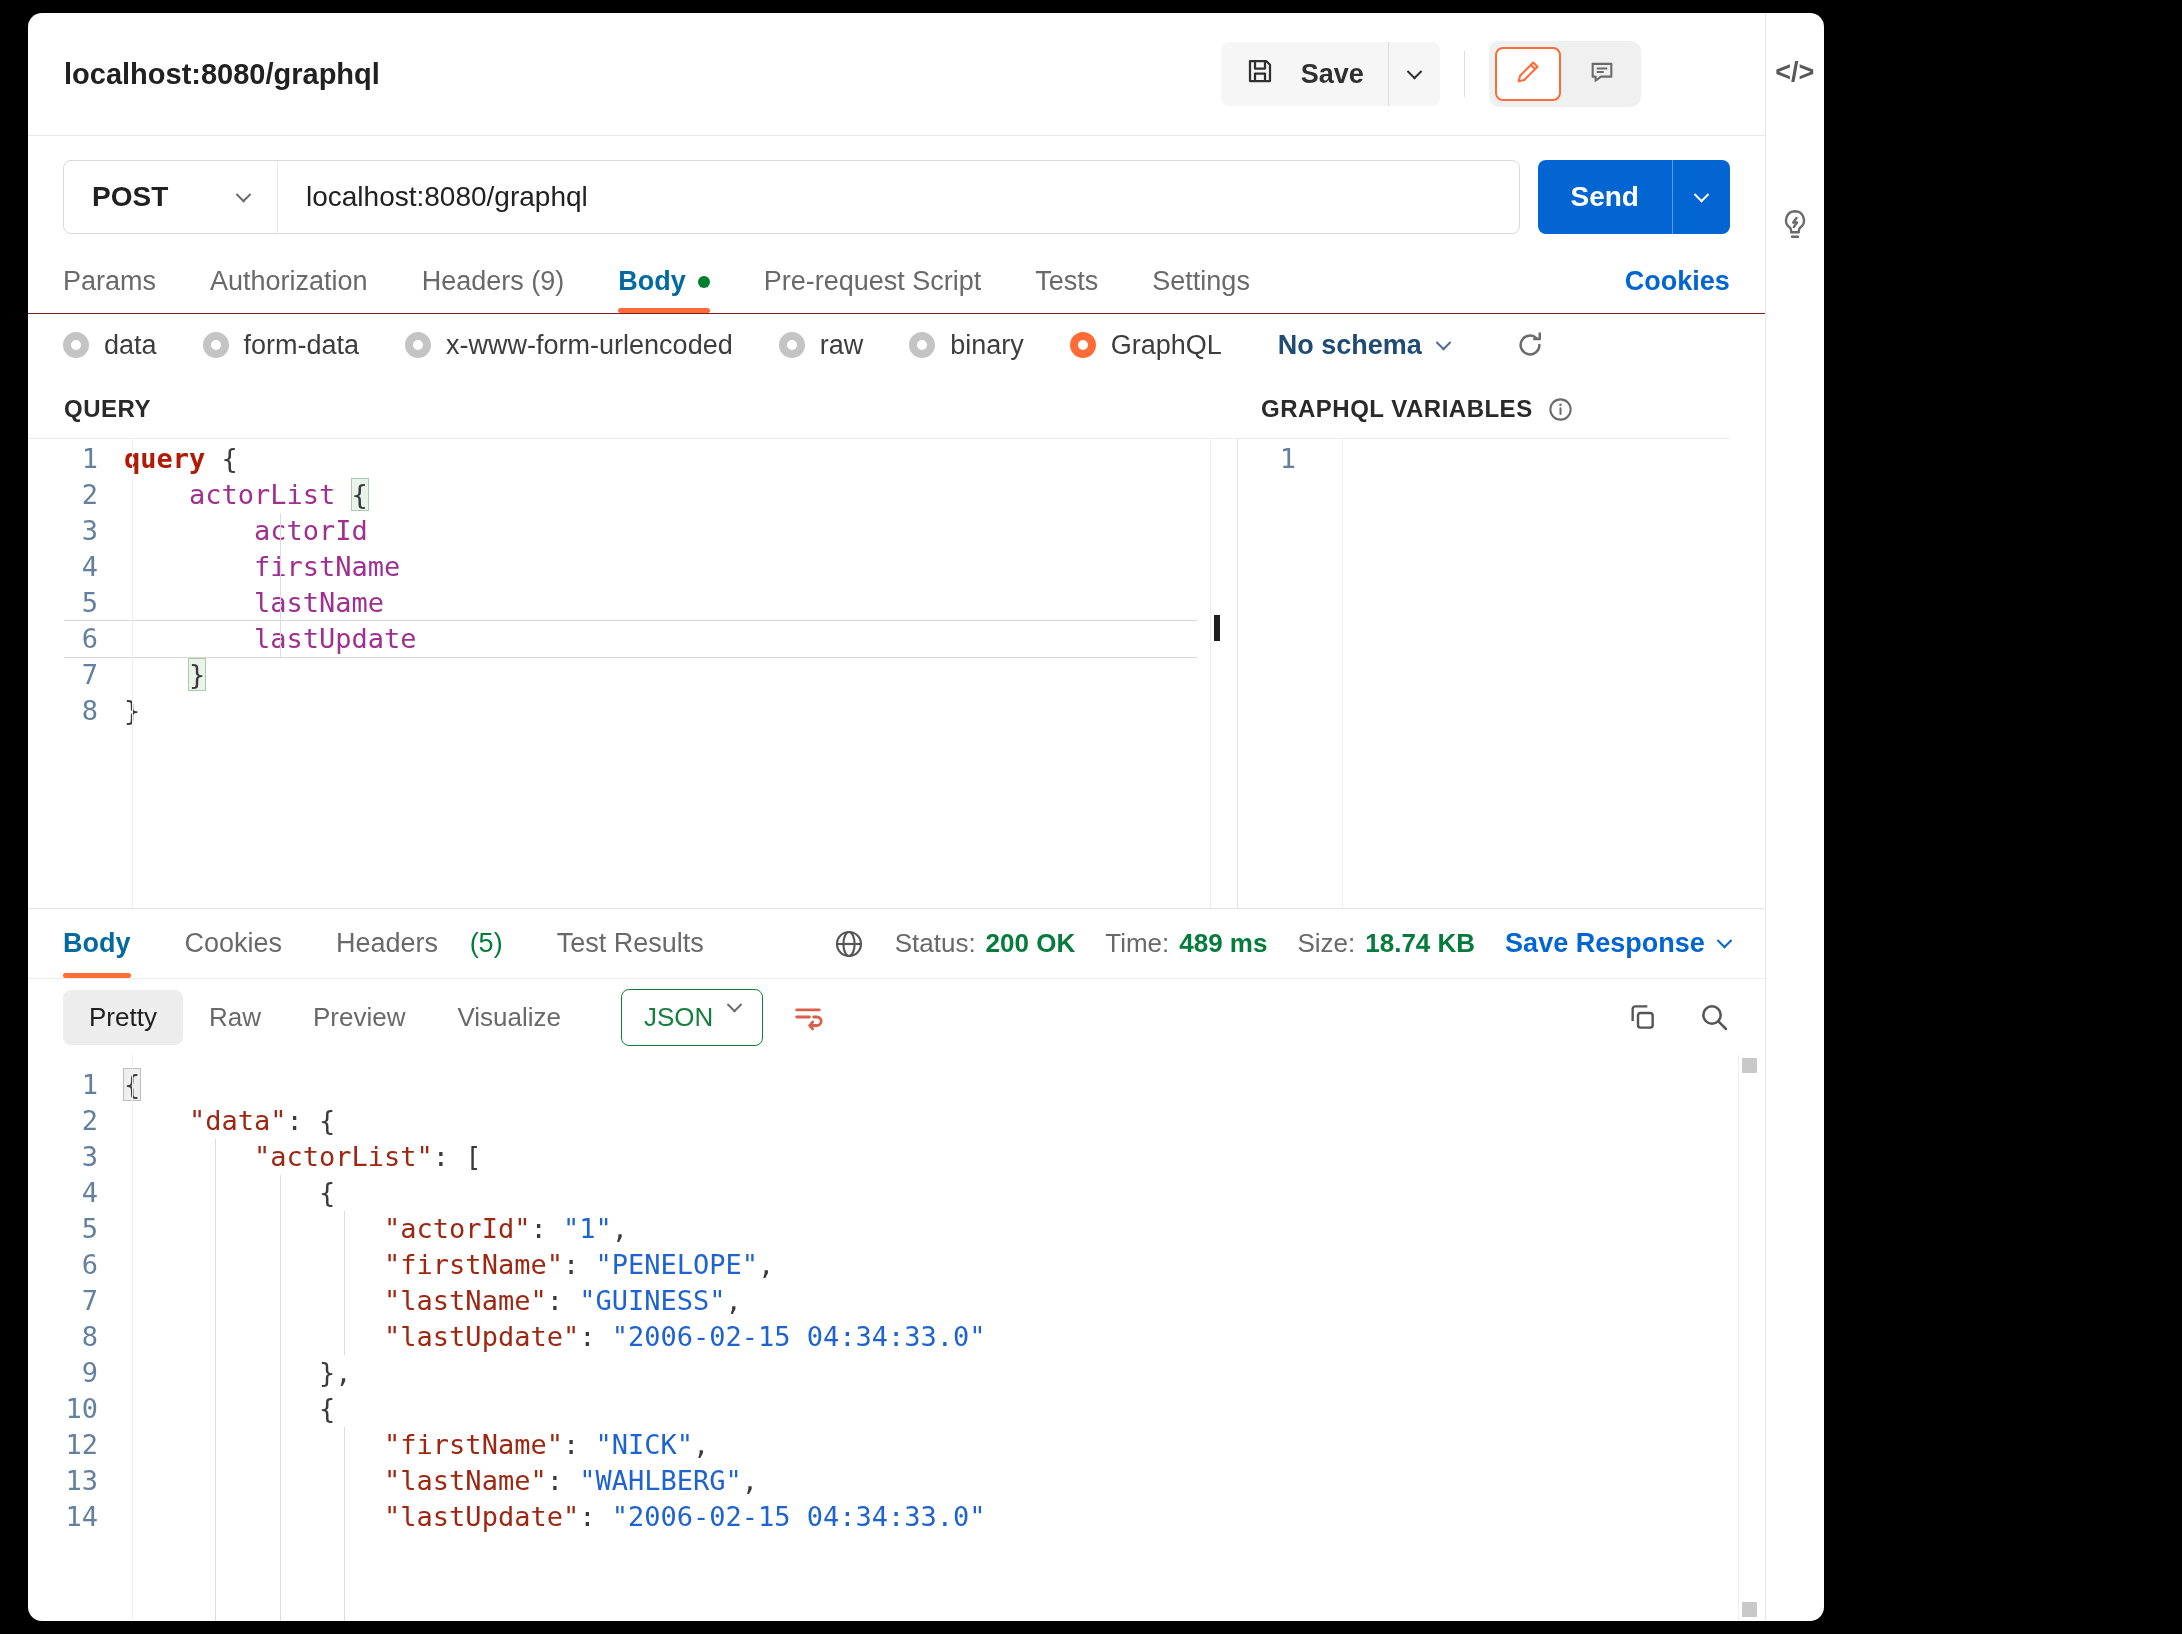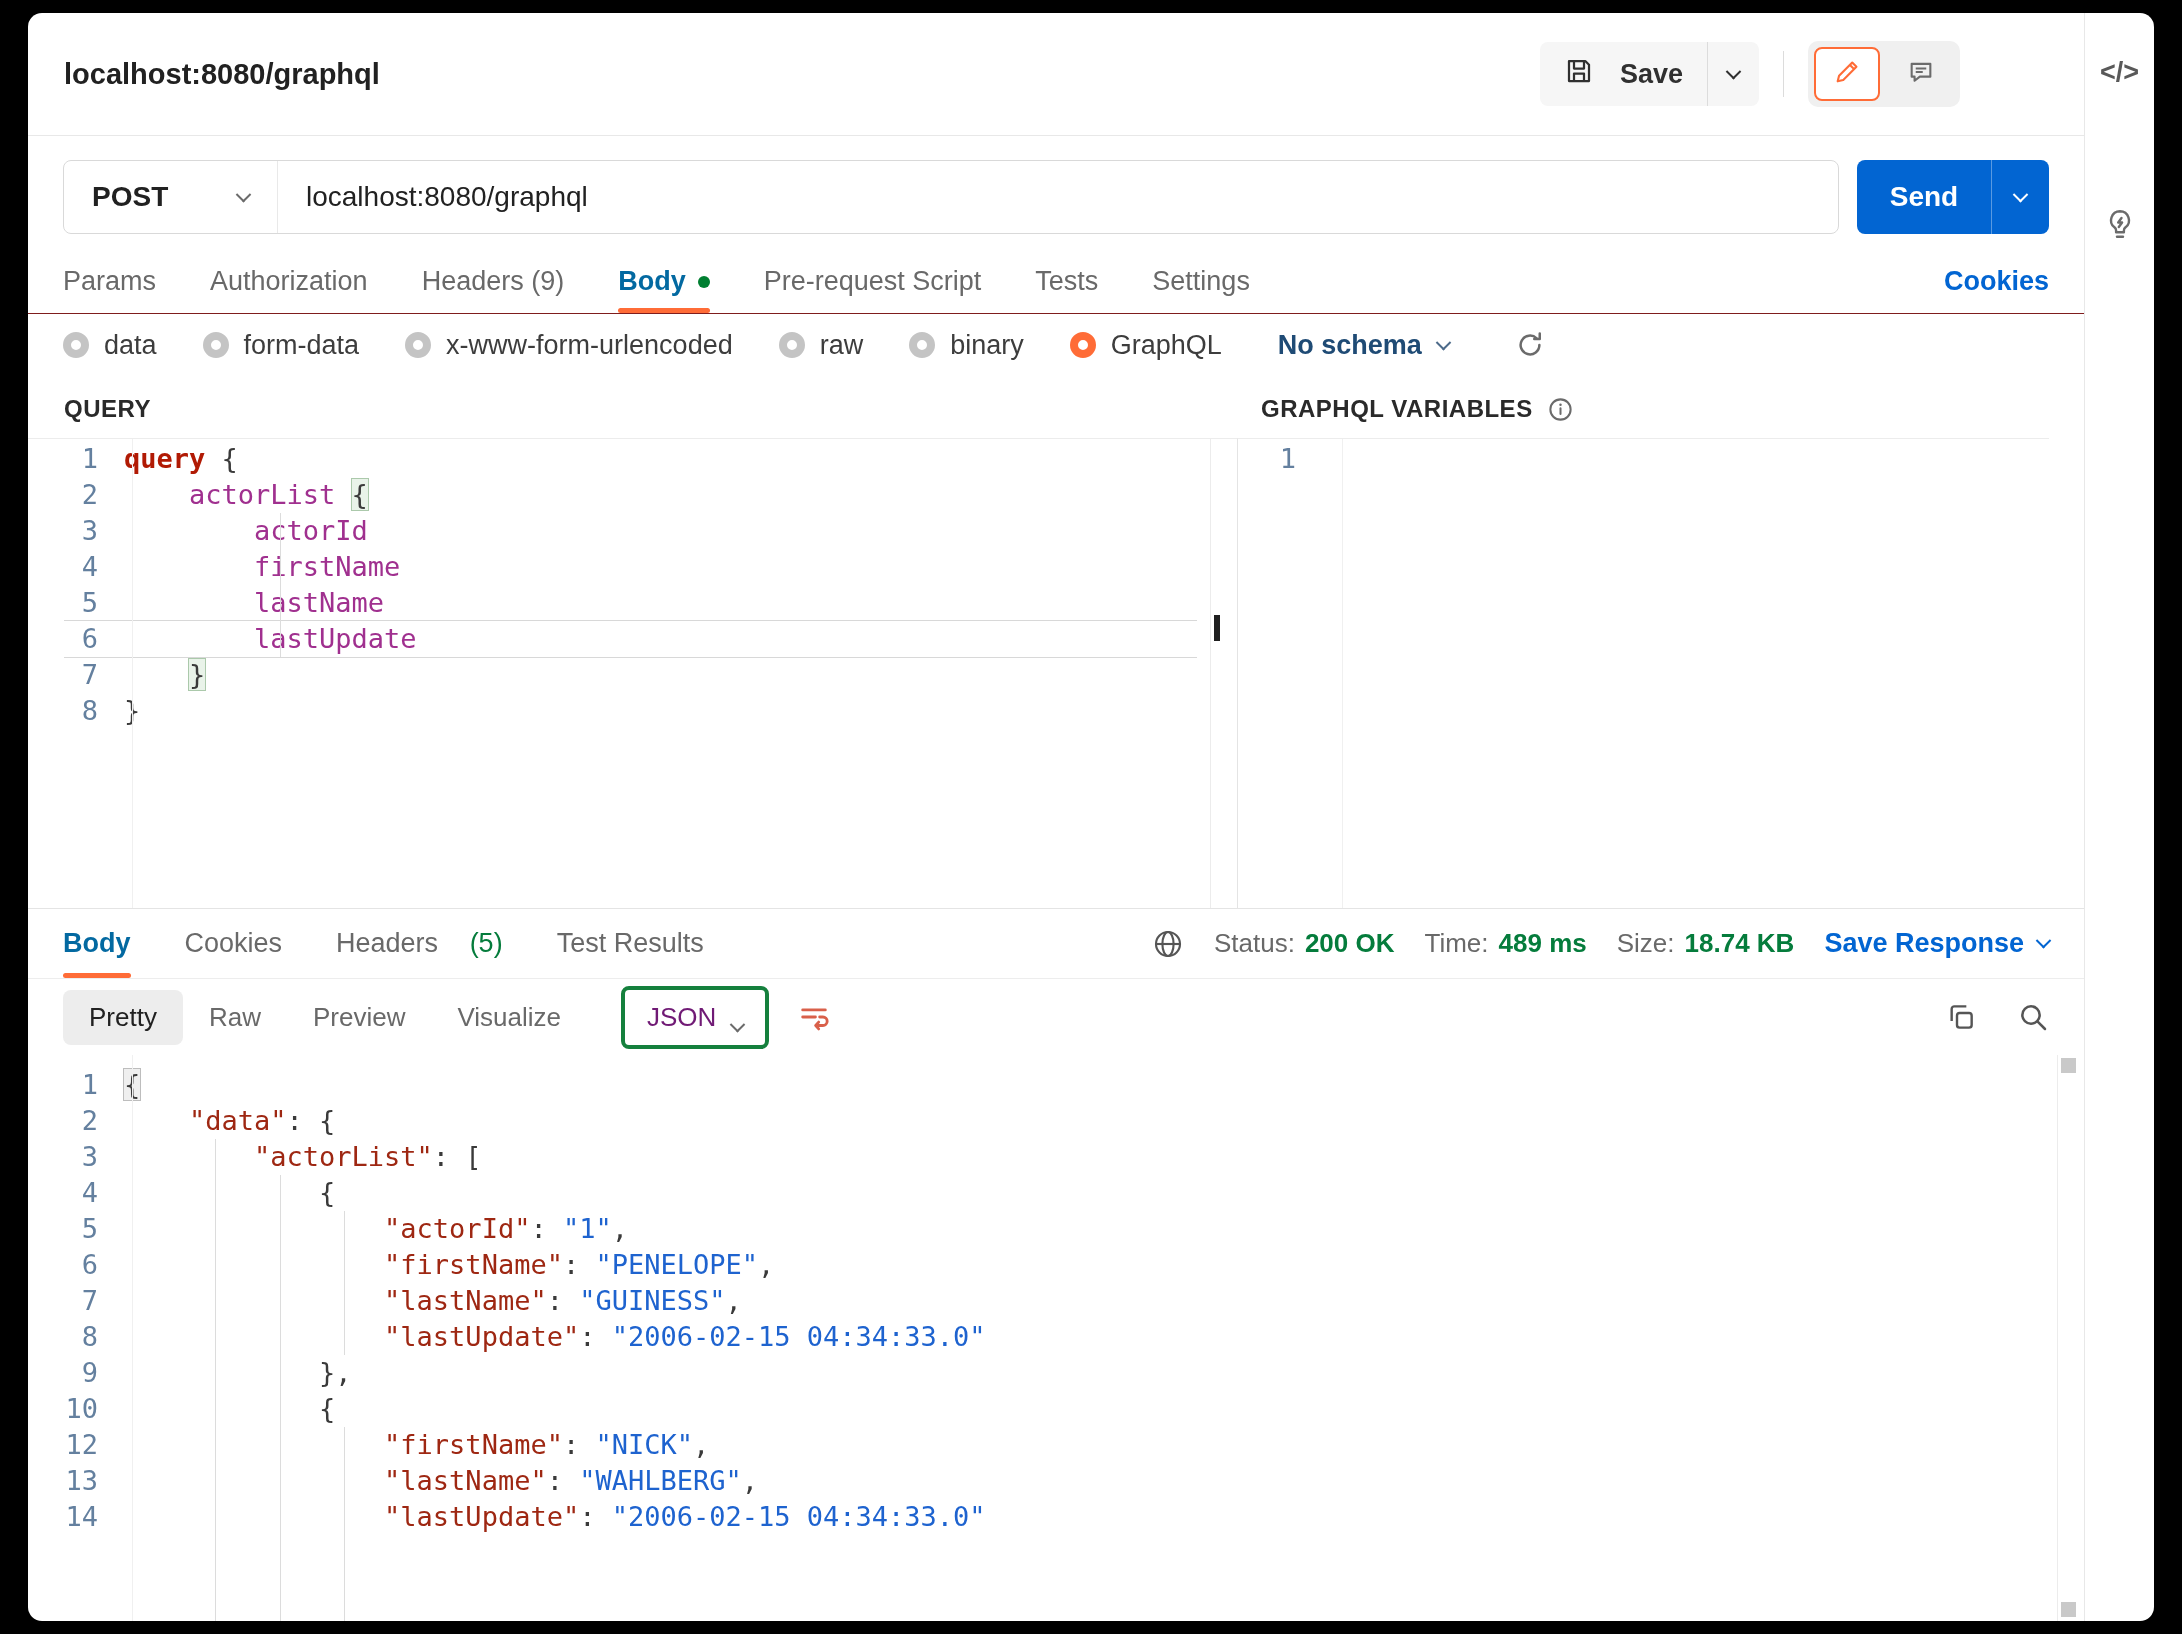--- a/index.html
+++ b/index.html
@@ -1,17 +1,17 @@
 <!DOCTYPE html>
 <html><head>
 <meta charset="utf-8">
 <style>
   * { margin:0; padding:0; box-sizing:border-box; }
   html,body { width:2182px; height:1634px; background:#000; font-family:"Liberation Sans", sans-serif; }
-  .window { position:absolute; left:28px; top:13px; width:2126px; height:1608px; background:#fff;
+  .window { position:absolute; left:28px; top:13px; width:1796px; height:1608px; background:#fff;
             border-radius:14px; overflow:hidden; display:flex; }
   .main { width:2056px; display:flex; flex-direction:column; }
   .sidebar { width:70px; border-left:1px solid #e8e8e8; display:flex; flex-direction:column; align-items:center; padding-top:44px; gap:118px; }
 
   
   .topbar { height:123px; min-height:123px; border-bottom:1px solid #e8e8e8; display:flex; align-items:center; padding:0 36px; }
   .title { font-size:29px; font-weight:700; color:#212121; }
   .topbar-right { margin-left:auto; display:flex; align-items:center; margin-right:88px; }
   .save-group { display:flex; align-items:center; background:#f6f6f6; border-radius:8px; height:64px; }
   .save-btn { display:flex; align-items:center; gap:26px; padding:0 24px; color:#303030; font-size:27px; font-weight:600; cursor:pointer; }
@@ -86,21 +86,21 @@
   .resp-tabs-row { display:flex; align-items:stretch; height:70px; padding:0 35px; border-bottom:1px solid #ededed; }
   .resp-meta { margin-left:auto; display:flex; align-items:center; gap:30px; font-size:26px; }
   .meta-group { display:flex; gap:10px; align-items:center; }
   .meta-label { color:#696969; }
   .meta-value { color:#057c3c; font-weight:600; }
   .save-response { display:flex; align-items:center; gap:14px; color:#0265d2; font-size:27px; font-weight:600; cursor:pointer; }
 
   .resp-toolbar { display:flex; align-items:center; height:76px; padding:0 35px; }
   .view-tab { font-size:26px; color:#696969; padding:12px 26px; cursor:pointer; }
   .view-tab.active { background:#ededed; border-radius:8px; color:#212121; }
-  .format-select { margin-left:34px; display:flex; align-items:flex-end; gap:16px; border:4px solid #15803d; border-radius:8px; padding:12px 22px; font-size:26px; color:#701a75; cursor:pointer; }
+  .format-select { margin-left:34px; display:flex; align-items:flex-start; gap:16px; border:1px solid #15803d; border-radius:8px; padding:12px 22px; font-size:26px; color:#15803d; cursor:pointer; }
   .format-select .chev { color:#6b6b6b; }
   .wrap-btn { margin-left:28px; cursor:pointer; display:flex; }
   .toolbar-right { margin-left:auto; display:flex; align-items:center; gap:40px; color:#555; }
   .icon-btn { cursor:pointer; display:flex; }
 
   #resp-editor { flex:1; position:relative; overflow:hidden; padding:12px 60px 0 36px;
                  font-family:"DejaVu Sans Mono", monospace; font-size:27px; line-height:36px; }
 
   
   .code-icon { font-size:27px; font-weight:700; color:#595959; cursor:pointer; font-family:"Liberation Sans",sans-serif; }

